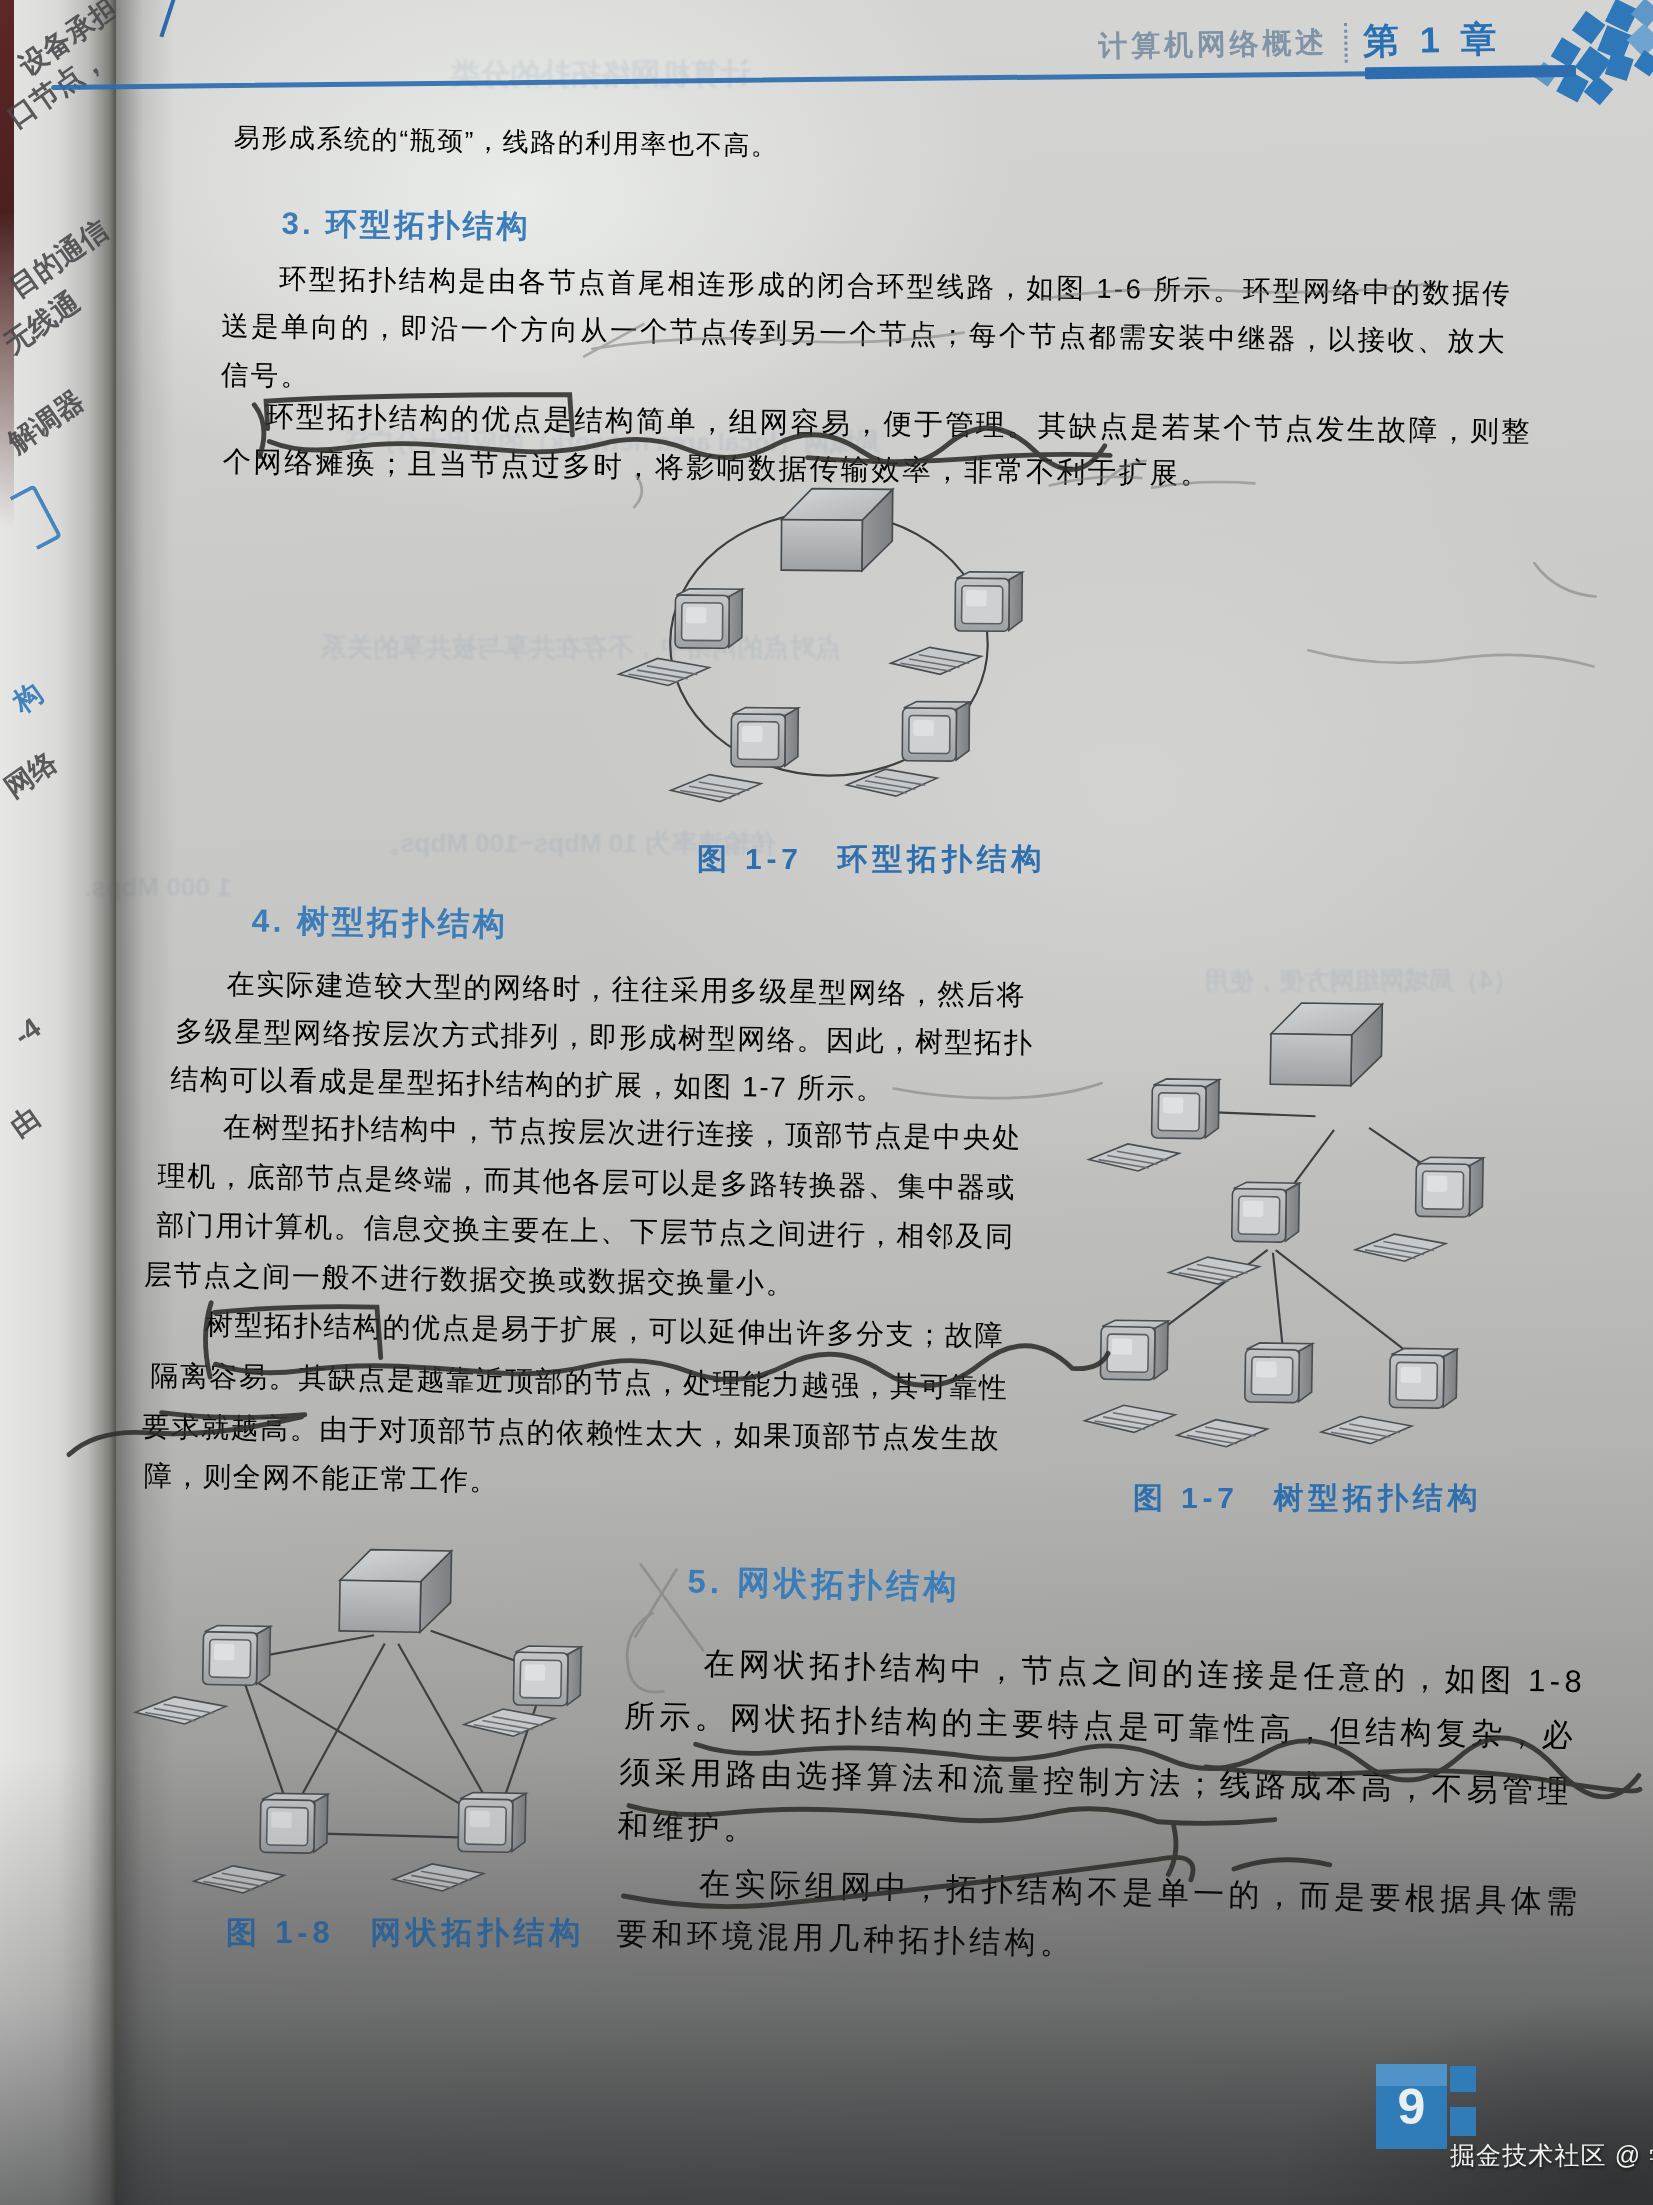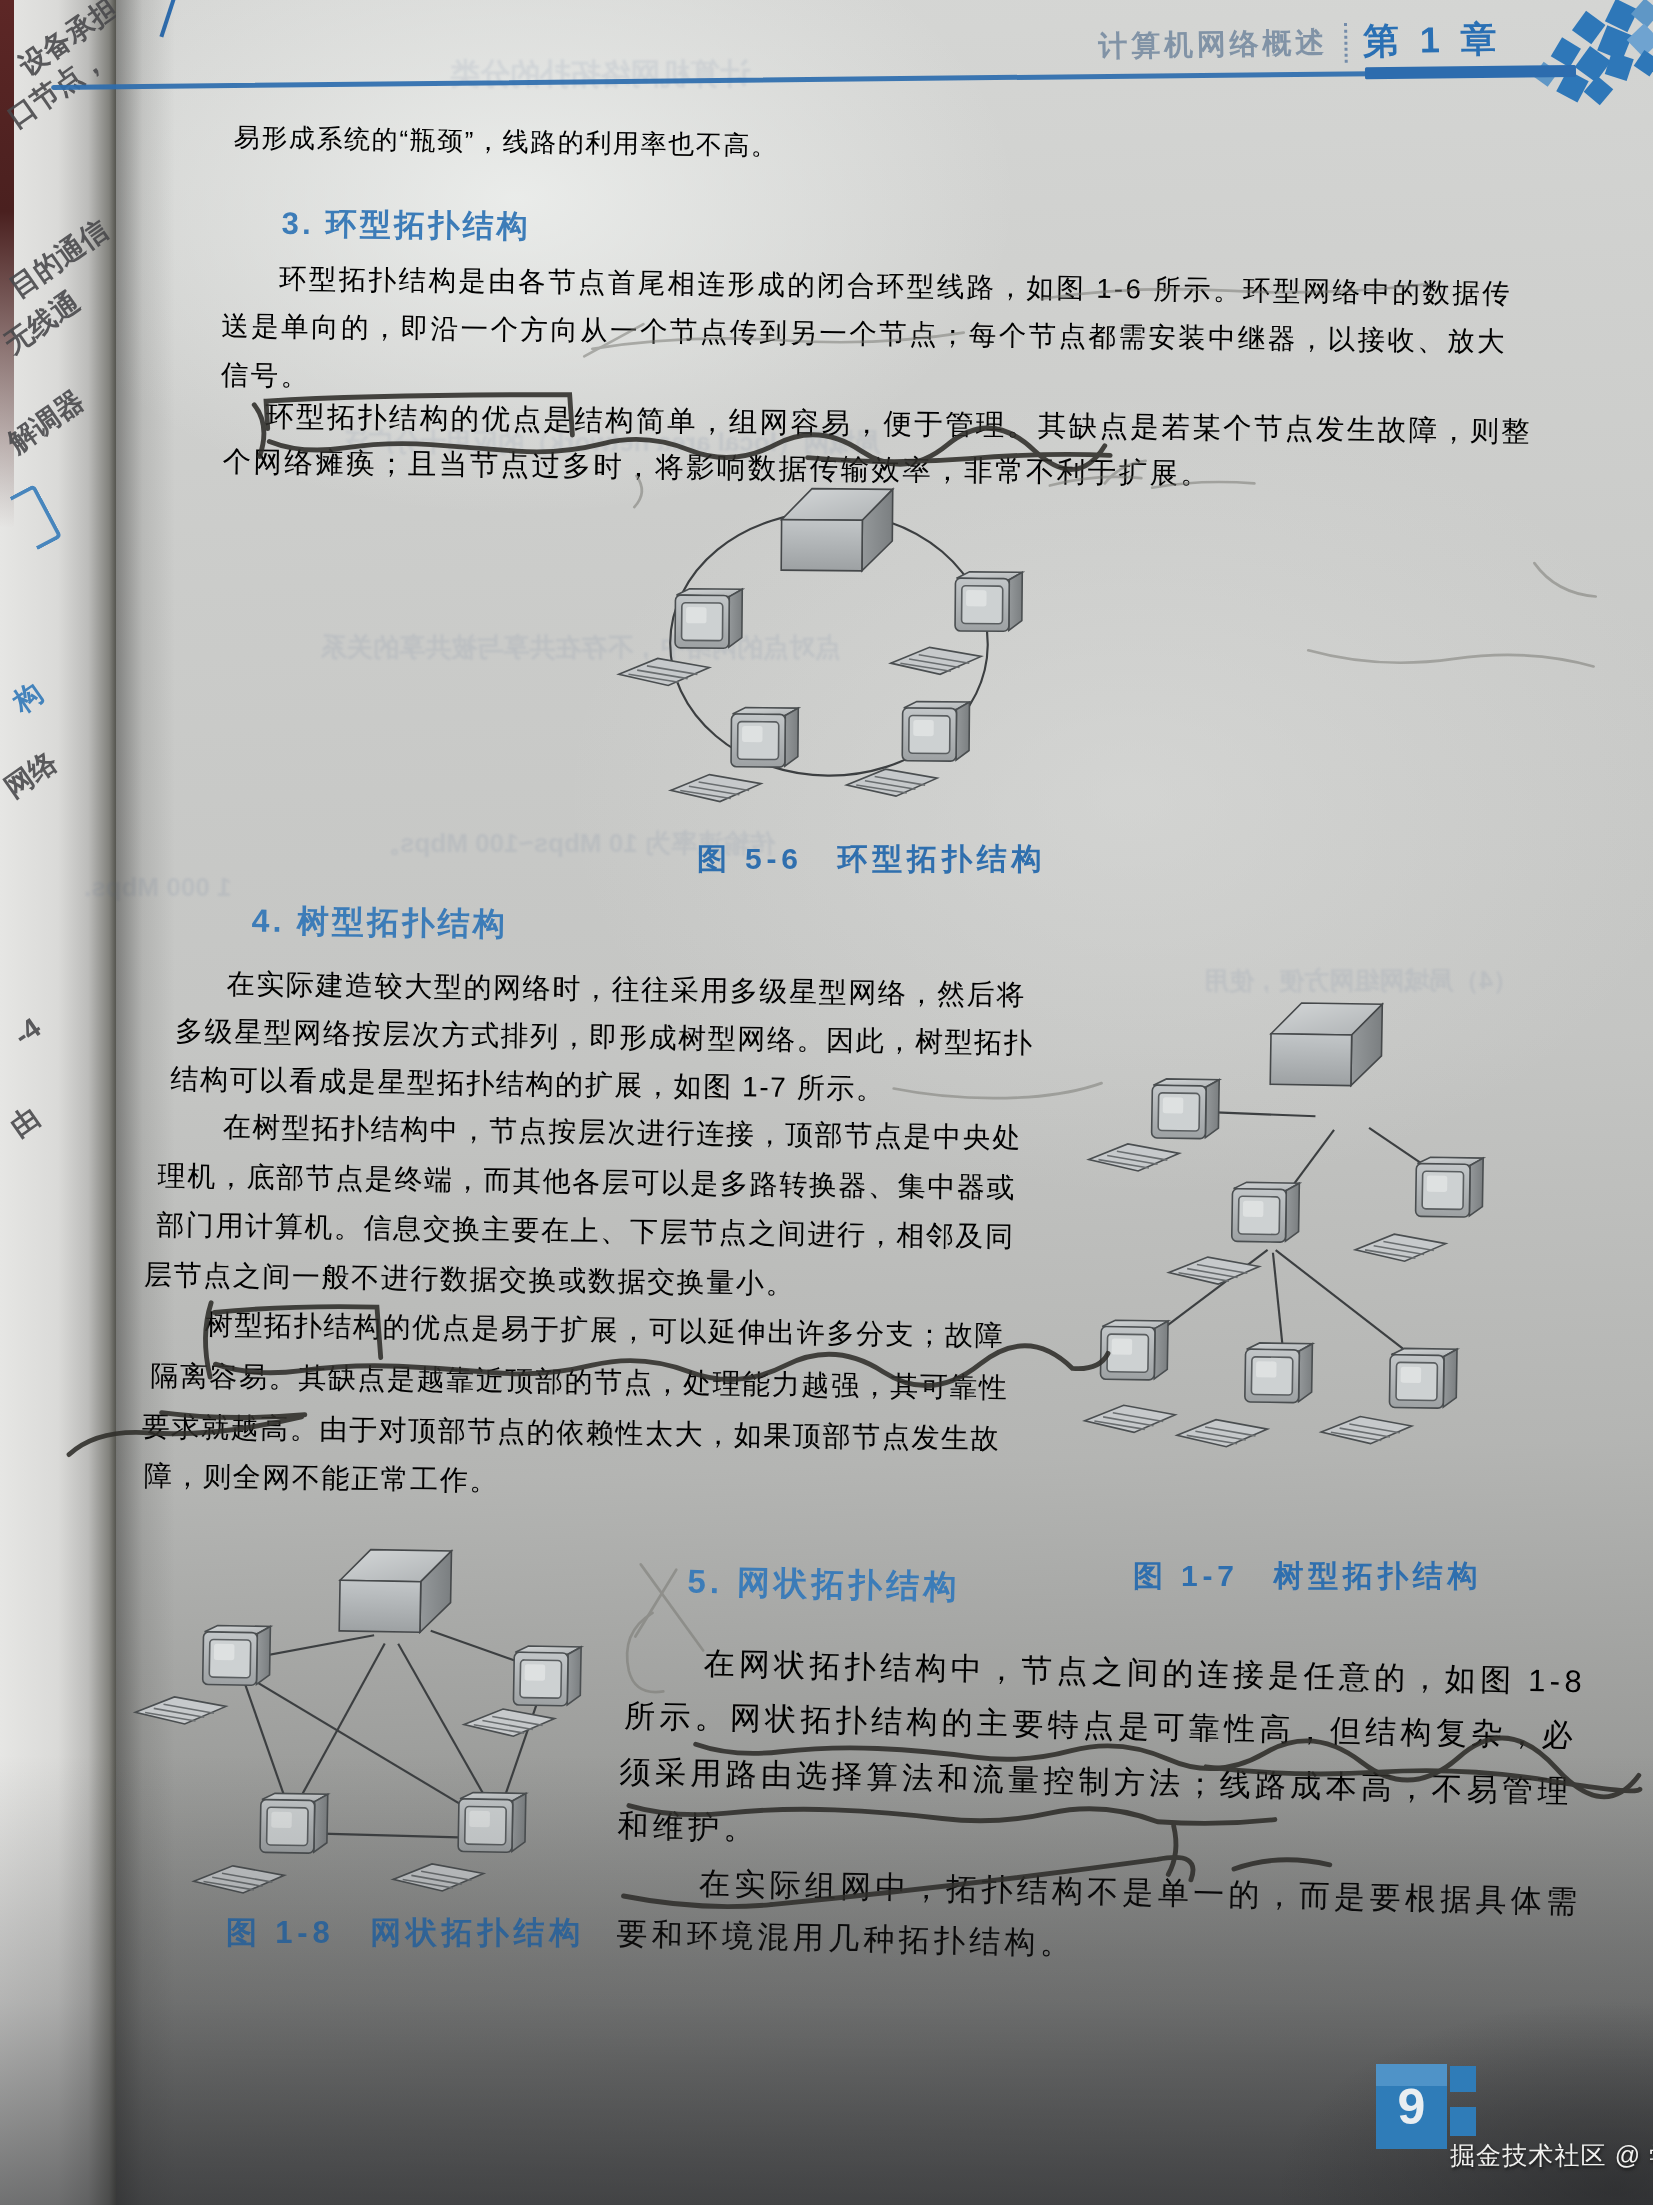--- a/index.html
+++ b/index.html
@@ -202,21 +202,21 @@
           <use href="#pc" x="620" y="162"></use>
         </g>
       <g>
           <use href="#pc" x="206" y="418"></use>
         </g>
       <g>
           <use href="#pc" x="524" y="404"></use>
         </g>
     </svg>
   </div>
-  <div class="caption" style="left:697px;top:839px;font-size:30px;">图 5-6　环型拓扑结构</div>
+  <div class="caption" style="left:697px;top:839px;font-size:30px;">图 1-7　环型拓扑结构</div>
 
   <div class="sec4-wrap">
     <div class="sec-h" style="left:107px;top:4.3px;font-size:32px;letter-spacing:3.2px;">4.  树型拓扑结构</div>
     <div class="tline s4" style="left:83px;top:70px;">在实际建造较大型的网络时，往往采用多级星型网络，然后将</div>
     <div class="tline s4" style="left:32px;top:118px;">多级星型网络按层次方式排列，即形成树型网络。因此，树型拓扑</div>
     <div class="tline s4" style="left:28px;top:166px;">结构可以看成是星型拓扑结构的扩展，如图 1-7 所示。</div>
     <div class="tline s4" style="left:81px;top:213px;">在树型拓扑结构中，节点按层次进行连接，顶部节点是中央处</div>
     <div class="tline s4" style="left:16.7px;top:263px;">理机，底部节点是终端，而其他各层可以是多路转换器、集中器或</div>
     <div class="tline s4" style="left:16px;top:312px;">部门用计算机。信息交换主要在上、下层节点之间进行，相邻及同</div>
     <div class="tline s4" style="left:4.3px;top:362px;">层节点之间一般不进行数据交换或数据交换量小。</div>
@@ -270,21 +270,21 @@
           <use href="#pc" x="24" y="678"></use>
         </g>
       <g>
           <use href="#pc" x="293" y="716"></use>
         </g>
       <g>
           <use href="#pc" x="562" y="722"></use>
         </g>
     </svg>
   </div>
-  <div class="caption" style="left:1133px;top:1556px;font-size:30px;">图 1-7　树型拓扑结构</div>
+  <div class="caption" style="left:1133px;top:1478px;font-size:30px;">图 1-7　树型拓扑结构</div>
 
   <div class="fig" style="left:127px;top:1541px;width:485px;height:409px;transform:rotate(1deg);">
     <svg width="485" height="409" viewBox="0 0 900 760">
       <g stroke="#3c3f41" stroke-width="4">
         <line x1="455" y1="175" x2="210" y2="225"></line>
         <line x1="475" y1="190" x2="315" y2="495"></line>
         <line x1="500" y1="190" x2="680" y2="495"></line>
         <line x1="560" y1="165" x2="770" y2="235"></line>
         <line x1="215" y1="265" x2="300" y2="495"></line>
         <line x1="225" y1="258" x2="645" y2="500"></line>

